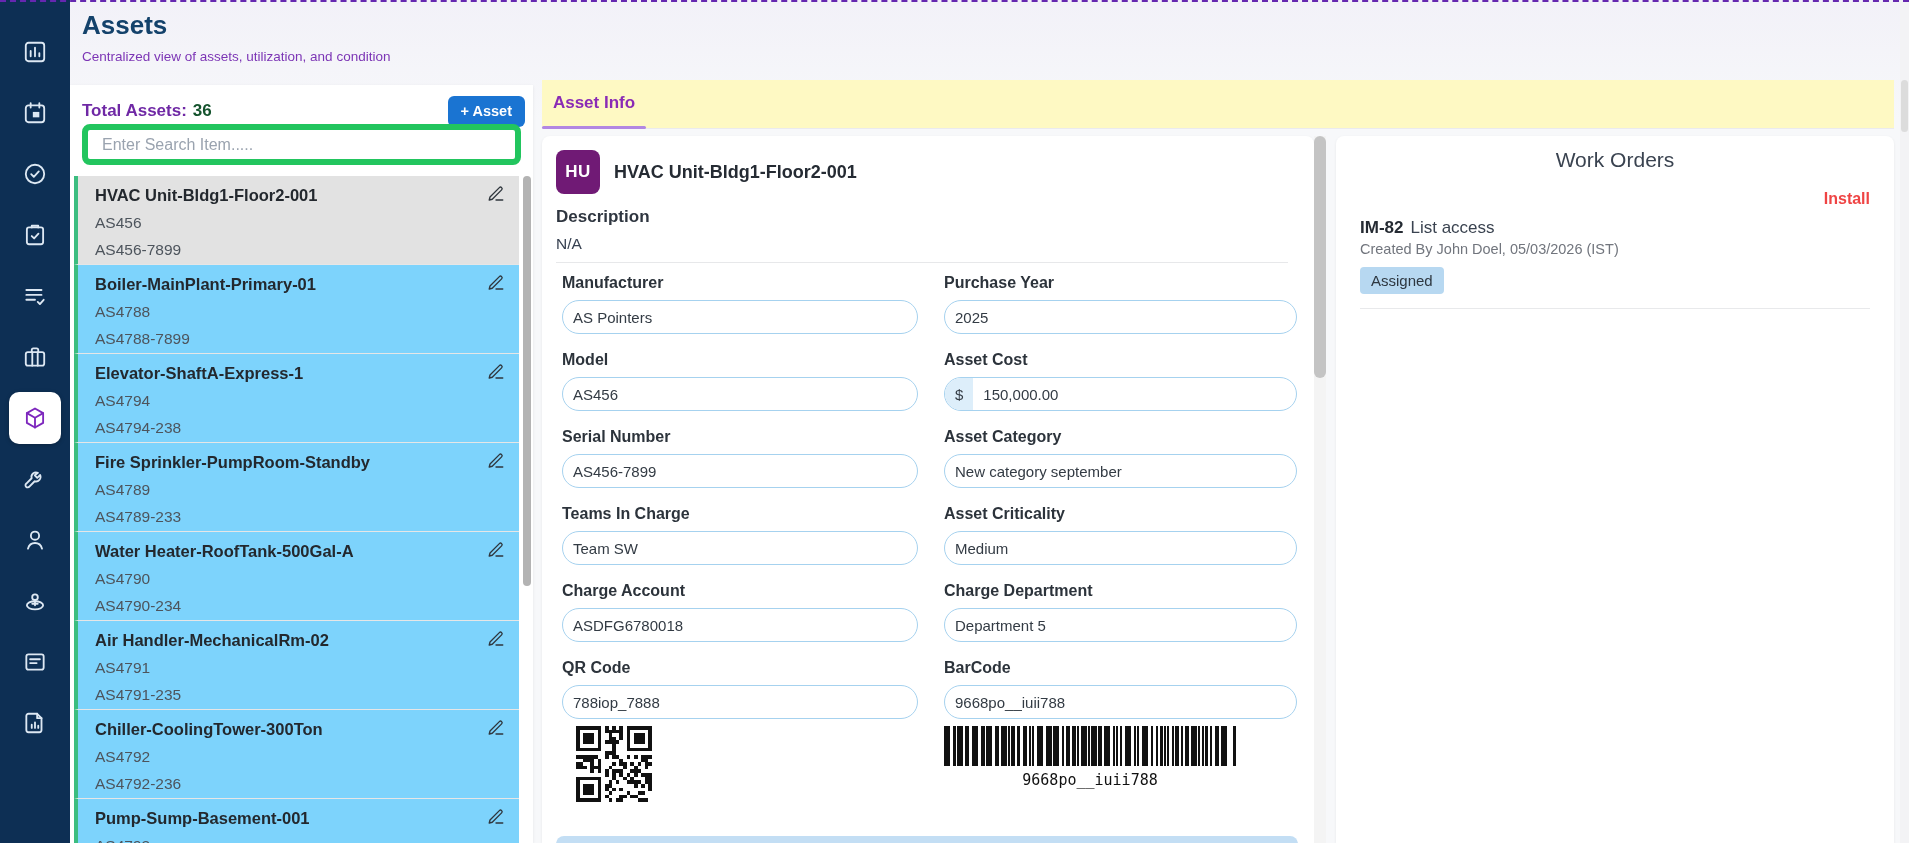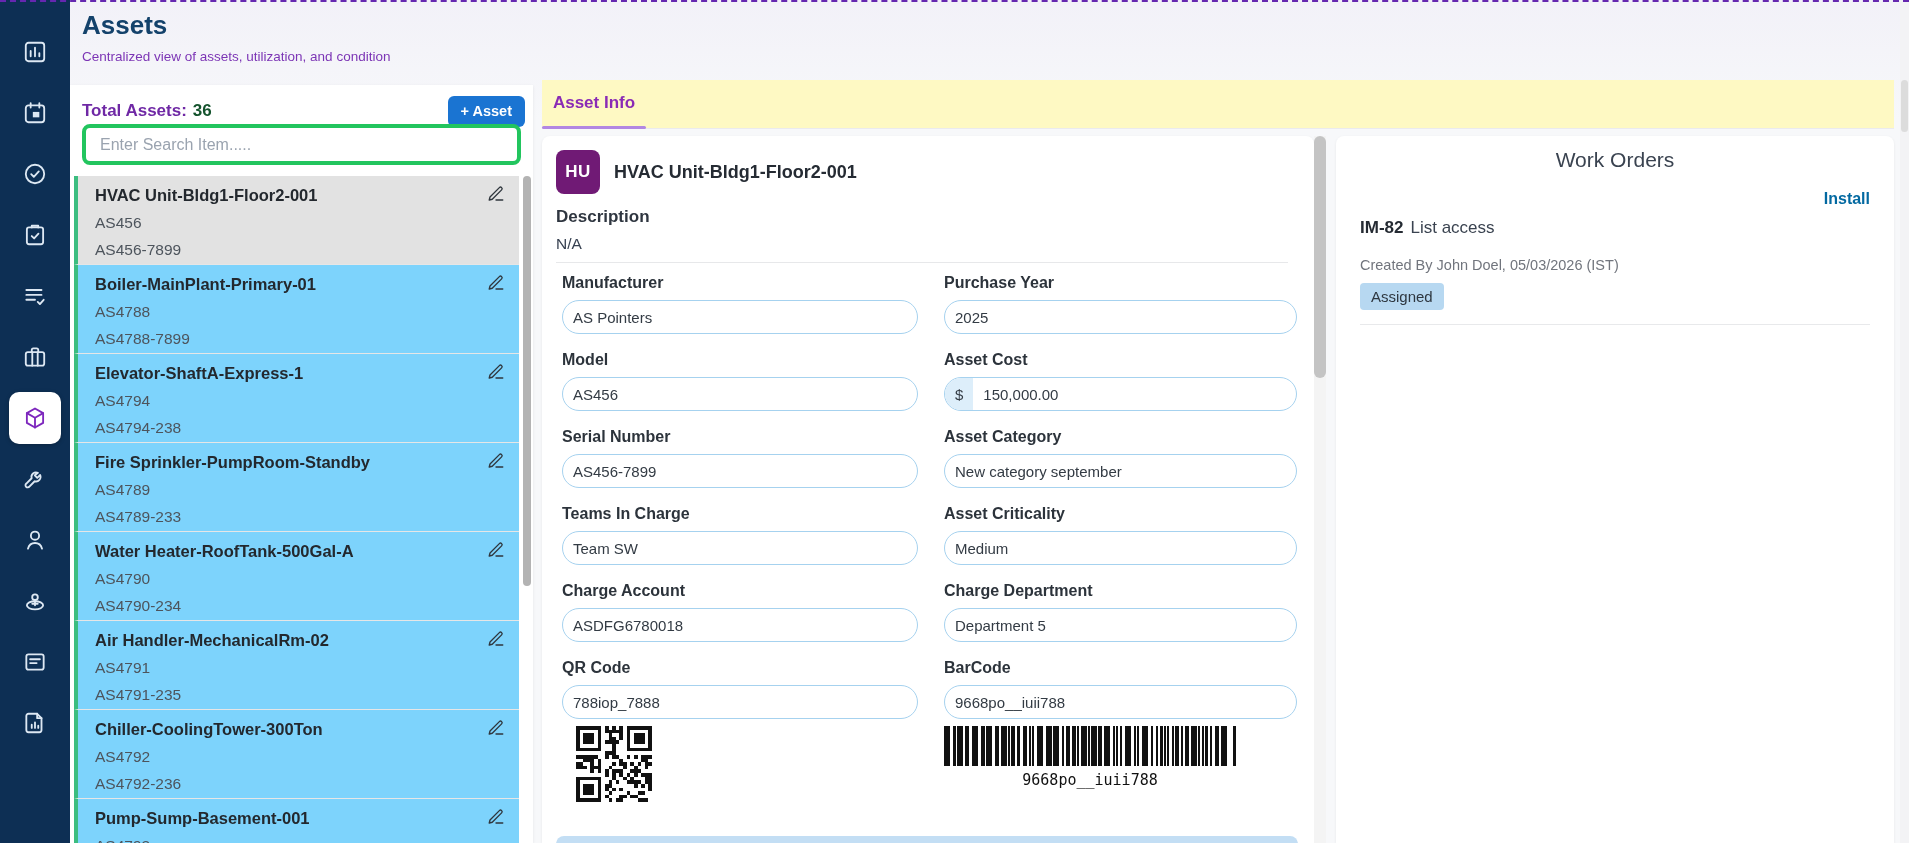--- a/index.html
+++ b/index.html
@@ -19,21 +19,21 @@
   .nav-item.active svg { stroke:#7d26bd; }
 
   
   .page-title { position:absolute; left:82px; top:10px; font-size:26px; font-weight:700; color:#14426b; }
   .page-subtitle { position:absolute; left:82px; top:49px; font-size:13.5px; color:#7c35b5; }
   .left-card { position:absolute; left:70px; top:85px; width:463px; height:758px; background:#fff; box-shadow:0 1px 3px rgba(0,0,0,.08); overflow:hidden; }
   .totals-row { position:absolute; left:12px; right:8px; top:8px; height:36px; display:flex; align-items:center; justify-content:space-between; }
   .total-label { font-size:17px; font-weight:700; color:#6f28a5; }
   .total-count { font-size:17px; font-weight:700; color:#14532d; margin-left:6px; }
   .add-asset-btn { background:#1a74d2; color:#fff; border:none; border-radius:6px; height:31px; padding:0 13px; font-size:14.5px; font-weight:700; cursor:pointer; font-family:inherit; }
-  .search-input { position:absolute; left:12px; top:39px; width:439px; height:41px; border:4px solid #22c55e; border-radius:8px; padding:0 14px; font-size:16px; color:#333; outline:none; background:#fff; font-family:inherit; }
+  .search-input { position:absolute; left:12px; top:39px; width:439px; height:41px; border:6px solid #22c55e; border-radius:8px; padding:0 14px; font-size:16px; color:#333; outline:none; background:#fff; font-family:inherit; }
   .search-input::placeholder { color:#9aa3af; }
   .asset-list { position:absolute; left:4px; right:14px; top:91px; bottom:0; overflow:hidden; }
   .asset-row { position:relative; border-left:4px solid #3cbd80; border-bottom:1px solid #e6e6e6; padding:6px 34px 8px 17px; height:89px; cursor:pointer; background:#7dd3fc; }
   .asset-row.selected { background:#e2e2e2; }
   .asset-name { font-size:16.5px; font-weight:700; color:#23282e; line-height:27px; white-space:nowrap; }
   .asset-code, .asset-serial { font-size:15.5px; color:#4d545c; line-height:27px; white-space:nowrap; }
   .edit-ic { position:absolute; right:14px; top:9px; width:18px; height:18px; cursor:pointer; }
   .edit-ic svg { width:18px; height:18px; stroke:#2f363d; fill:none; stroke-width:1.8; stroke-linecap:round; stroke-linejoin:round; }
   .list-scrollbar { position:absolute; right:2px; top:91px; width:8px; height:410px; background:#b3b3b3; border-radius:4px; }
 
@@ -69,22 +69,22 @@
   .main-scroll-track { position:absolute; left:1314px; top:136px; width:12px; height:707px; background:#f4f4f4; }
   .main-scroll-thumb { position:absolute; left:0; top:0; width:12px; height:242px; background:#c4c4c4; border-radius:6px; }
 
   
   .wo-card { position:absolute; left:1336px; top:136px; width:558px; height:707px; background:#fff; border-radius:8px 8px 0 0; box-shadow:0 1px 3px rgba(0,0,0,.07); }
   .wo-title { text-align:center; margin-top:12px; font-size:21px; color:#3a4350; }
   .wo-item { position:relative; margin:18px 24px 0 24px; }
   .wo-line1 { display:flex; align-items:baseline; }
   .wo-id { font-size:17px; font-weight:700; color:#252b33;margin-top:28px; }
   .wo-name { font-size:17px; color:#3a4350; margin-left:7px; }
-  .wo-action { position:absolute; right:0; top:0; font-size:16px; font-weight:700; color:#0369a1; cursor:pointer; text-decoration:none;padding-left:44px; }
-  .wo-created { margin-top:19px; font-size:14.5px; color:#71757d; }
+  .wo-action { position:absolute; right:0; top:0; font-size:16px; font-weight:700; color:#ef4444; cursor:pointer; text-decoration:none;padding-left:44px; }
+  .wo-created { margin-top:3px; font-size:14.5px; color:#71757d; }
   .wo-chip { display:inline-block; margin-top:10px; background:#b7d8f1; color:#2e3740; font-size:15px; padding:5px 11px; border-radius:4px; }
   .wo-divider { margin-top:14px; border-top:1px solid #e8e9eb; }
 
   .page-scrollbar { position:absolute; right:0; top:0; width:9px; height:843px; background:#f3f3f5; z-index:55; }
   .page-scroll-thumb { position:absolute; top:80px; left:1px; width:7px; height:52px; background:#dcdcdc; border-radius:4px; }
 </style>
 </head>
 <body>
 
 <div class="top-dash"></div>

